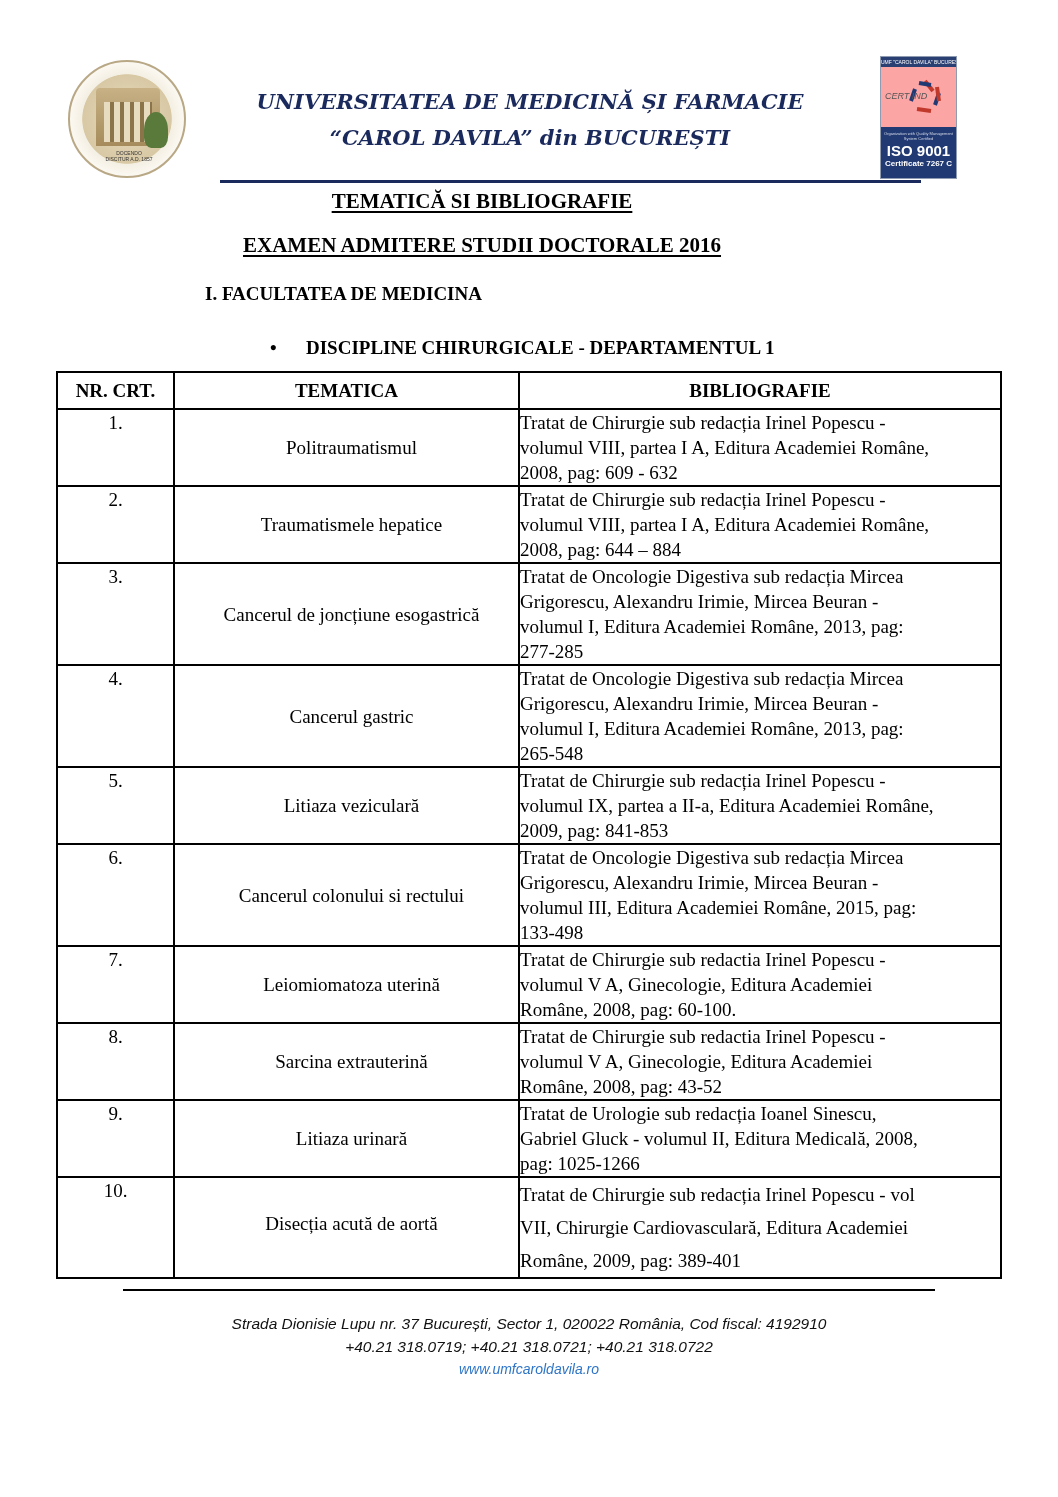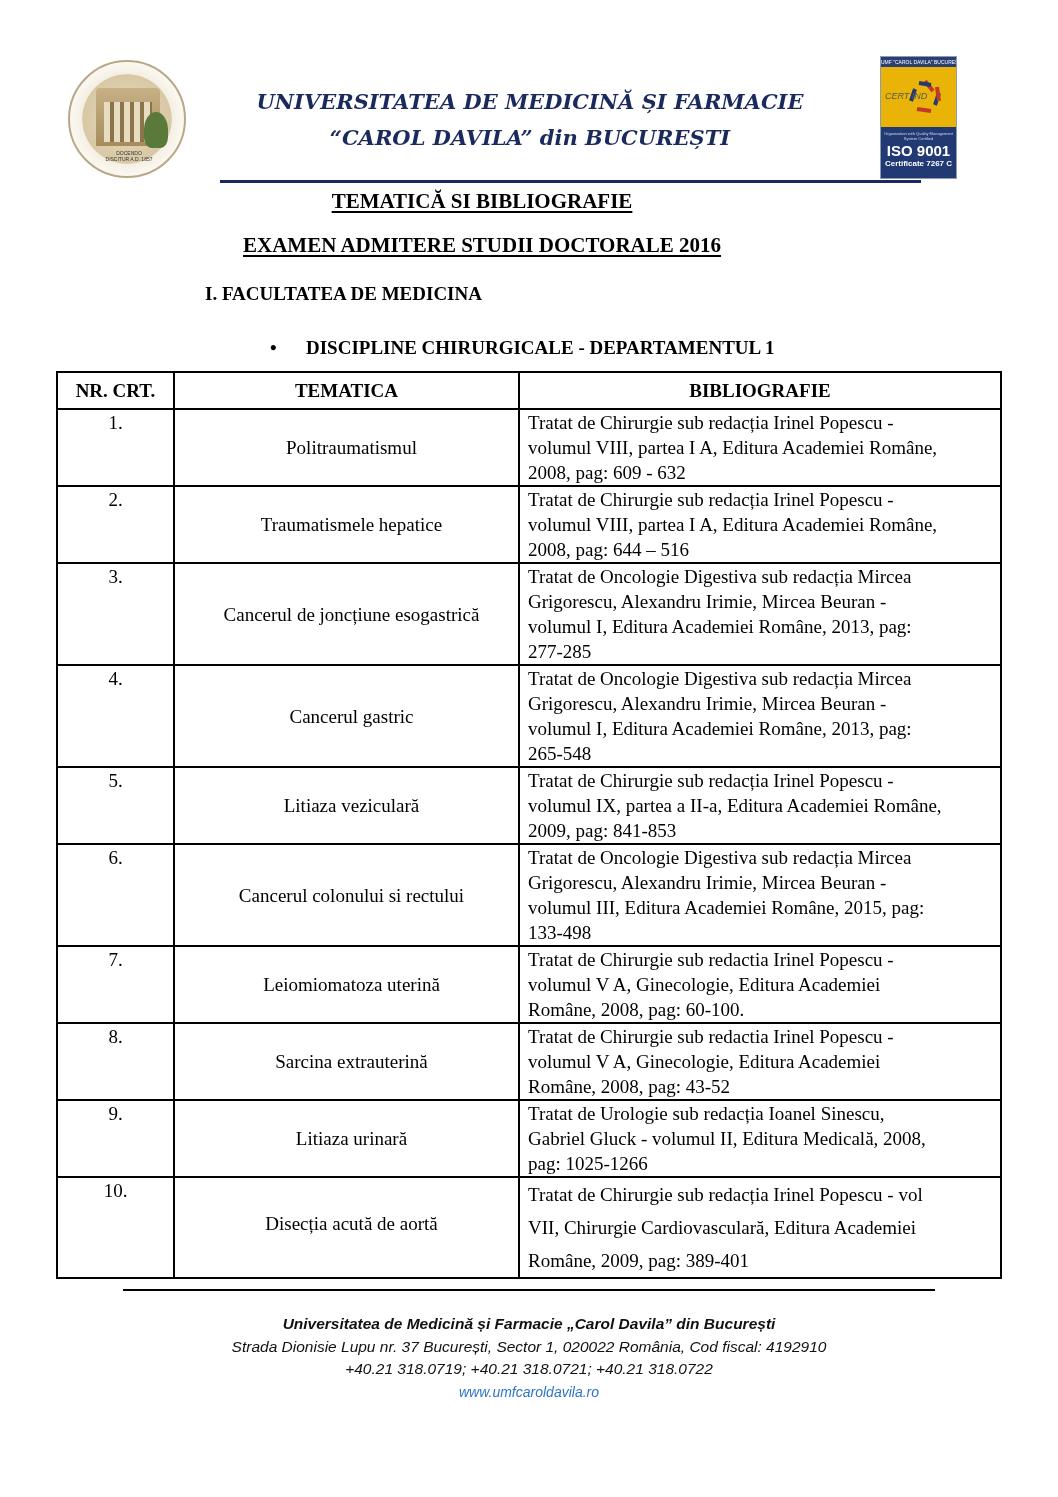--- a/index.html
+++ b/index.html
@@ -9,21 +9,21 @@
   .logo-left { position:absolute; left:68px; top:60px; width:118px; height:118px; border-radius:50%; border:2px solid #b9a886; background:radial-gradient(circle at 50% 50%, #e9dcc0 0%, #d8c8a4 55%, #f4efe3 56%, #fbf8f1 70%, #e8dfcc 100%); box-sizing:border-box; overflow:hidden; }
   .logo-left .building { position:absolute; left:26px; top:26px; width:64px; height:58px; background:linear-gradient(180deg,#c7b185 0%, #a68c5c 100%); border-radius:4px 4px 0 0; }
   .logo-left .building::before { content:""; position:absolute; left:8px; top:14px; width:48px; height:40px; background:repeating-linear-gradient(90deg,#e8dcc0 0 6px,#8c744a 6px 10px); }
   .logo-left .tree { position:absolute; left:74px; top:50px; width:24px; height:36px; background:#5a7a3c; border-radius:50% 50% 30% 30%; }
   .logo-left .motto { position:absolute; left:34px; top:88px; width:50px; font-size:5px; text-align:center; color:#333; font-family:"Liberation Sans", sans-serif; }
 
   .uni-title { position:absolute; left:230px; width:600px; text-align:center; color:#1b2a5c; font-family:"DejaVu Serif", serif; font-style:italic; font-weight:bold; font-size:21px; line-height:1; }
   .uni-title.l1 { top:91px; }
   .uni-title.l2 { top:127px; }
 
-  .iso-badge { position:absolute; left:880px; top:56px; width:77px; height:123px; background:#eab308; border:1px solid #8e9bb0; box-sizing:border-box; font-family:"Liberation Sans", sans-serif; overflow:hidden; }
+  .iso-badge { position:absolute; left:880px; top:56px; width:77px; height:123px; background:#fca5a5; border:1px solid #8e9bb0; box-sizing:border-box; font-family:"Liberation Sans", sans-serif; overflow:hidden; }
   .iso-badge .top { position:absolute; left:0; top:0; width:100%; height:10px; background:#2a3f72; color:#fff; font-size:5px; text-align:center; line-height:10px; white-space:nowrap; }
   .iso-badge .cert { position:absolute; left:4px; top:34px; font-size:9px; color:#555; font-style:italic; }
   .iso-badge .star { position:absolute; left:24px; top:20px; width:40px; height:40px; }
   .iso-badge .bottom { position:absolute; left:0; top:70px; width:100%; height:53px; background:#223a73; color:#fff; text-align:center; }
   .iso-badge .org { font-size:4px; line-height:5px; padding-top:4px; color:#d5dbe8; }
   .iso-badge .iso { font-size:15px; font-weight:bold; line-height:16px; margin-top:2px; }
   .iso-badge .certno { font-size:8px; font-weight:bold; line-height:9px; }
 
   .header-rule { position:absolute; left:220px; top:180px; width:701px; height:3px; background:#1b2a5c; }
 
@@ -34,21 +34,21 @@
   .faculty { position:absolute; left:157px; top:283px; font-weight:bold; font-size:19px;margin-left:48px; }
   .dept { position:absolute; left:270px; top:337px; font-weight:bold; font-size:19px; }
   .dept .bullet { display:inline-block; width:36px; }
 
   
   .tbl { position:absolute; left:56px; top:371px; width:946px; border-collapse:collapse; font-size:19px; line-height:25px; }
   .tbl th, .tbl td { border:2px solid #000; vertical-align:top; padding:0; }
   .tbl th { font-weight:bold; height:35px; text-align:center; vertical-align:middle;border-radius:16px; }
   .tbl td.nr { width:115px; text-align:center; }
   .tbl td.tem { width:333px; padding-left:10px; vertical-align:middle;text-align:center; }
-  .tbl td.bib { padding-left:8px; padding-right:6px; }
+  .tbl td.bib { padding-right:6px; }
   .tbl tr.last td.bib { line-height:33px; }
   .tbl tr.last td.tem { padding-bottom:8px; }
 
   
   .footer-rule { position:absolute; left:123px; top:1289px; width:812px; height:2px; background:#000; }
   .footer { position:absolute; left:0; top:1313px; width:1058px; text-align:center; font-family:"Liberation Sans", sans-serif; font-style:italic; font-size:15.5px; line-height:22.5px; color:#111; }
   .footer .name { font-weight:bold; }
   .footer .web { color:#2e75c7; font-size:14px; }
 </style>
 </head>
@@ -110,21 +110,21 @@
           <div>volumul VIII, partea I A,  Editura Academiei Române,</div>
           <div>2008, pag: 609 - 632</div>
         </td>
       </tr>
       <tr>
         <td class="nr">2.</td>
         <td class="tem">Traumatismele hepatice</td>
         <td class="bib">
           <div>Tratat de Chirurgie sub redacția Irinel Popescu -</div>
           <div>volumul VIII, partea I A,  Editura Academiei Române,</div>
-          <div>2008, pag: 644 – 516</div>
+          <div>2008, pag: 644 – 884</div>
         </td>
       </tr>
       <tr>
         <td class="nr">3.</td>
         <td class="tem">Cancerul de joncțiune esogastrică</td>
         <td class="bib">
           <div>Tratat de Oncologie Digestiva sub redacția Mircea</div>
           <div>Grigorescu, Alexandru Irimie, Mircea Beuran -</div>
           <div>volumul I, Editura Academiei Române, 2013, pag:</div>
           <div>277-285</div>
@@ -193,17 +193,16 @@
           <div>Tratat de Chirurgie sub redacția Irinel Popescu - vol</div>
           <div>VII, Chirurgie Cardiovasculară, Editura Academiei</div>
           <div>Române, 2009, pag: 389-401</div>
         </td>
       </tr>
     </tbody>
 </table>
 
 <div class="footer-rule"></div>
 <div class="footer">
-  <div class="name">Universitatea de Medicină și Farmacie „Carol Davila” din București</div>
   <div>Strada Dionisie Lupu nr. 37 București, Sector 1, 020022 România, Cod fiscal: 4192910</div>
   <div>+40.21 318.0719; +40.21 318.0721; +40.21 318.0722</div>
   <div class="web">www.umfcaroldavila.ro</div>
 </div>
 
 </body></html>

